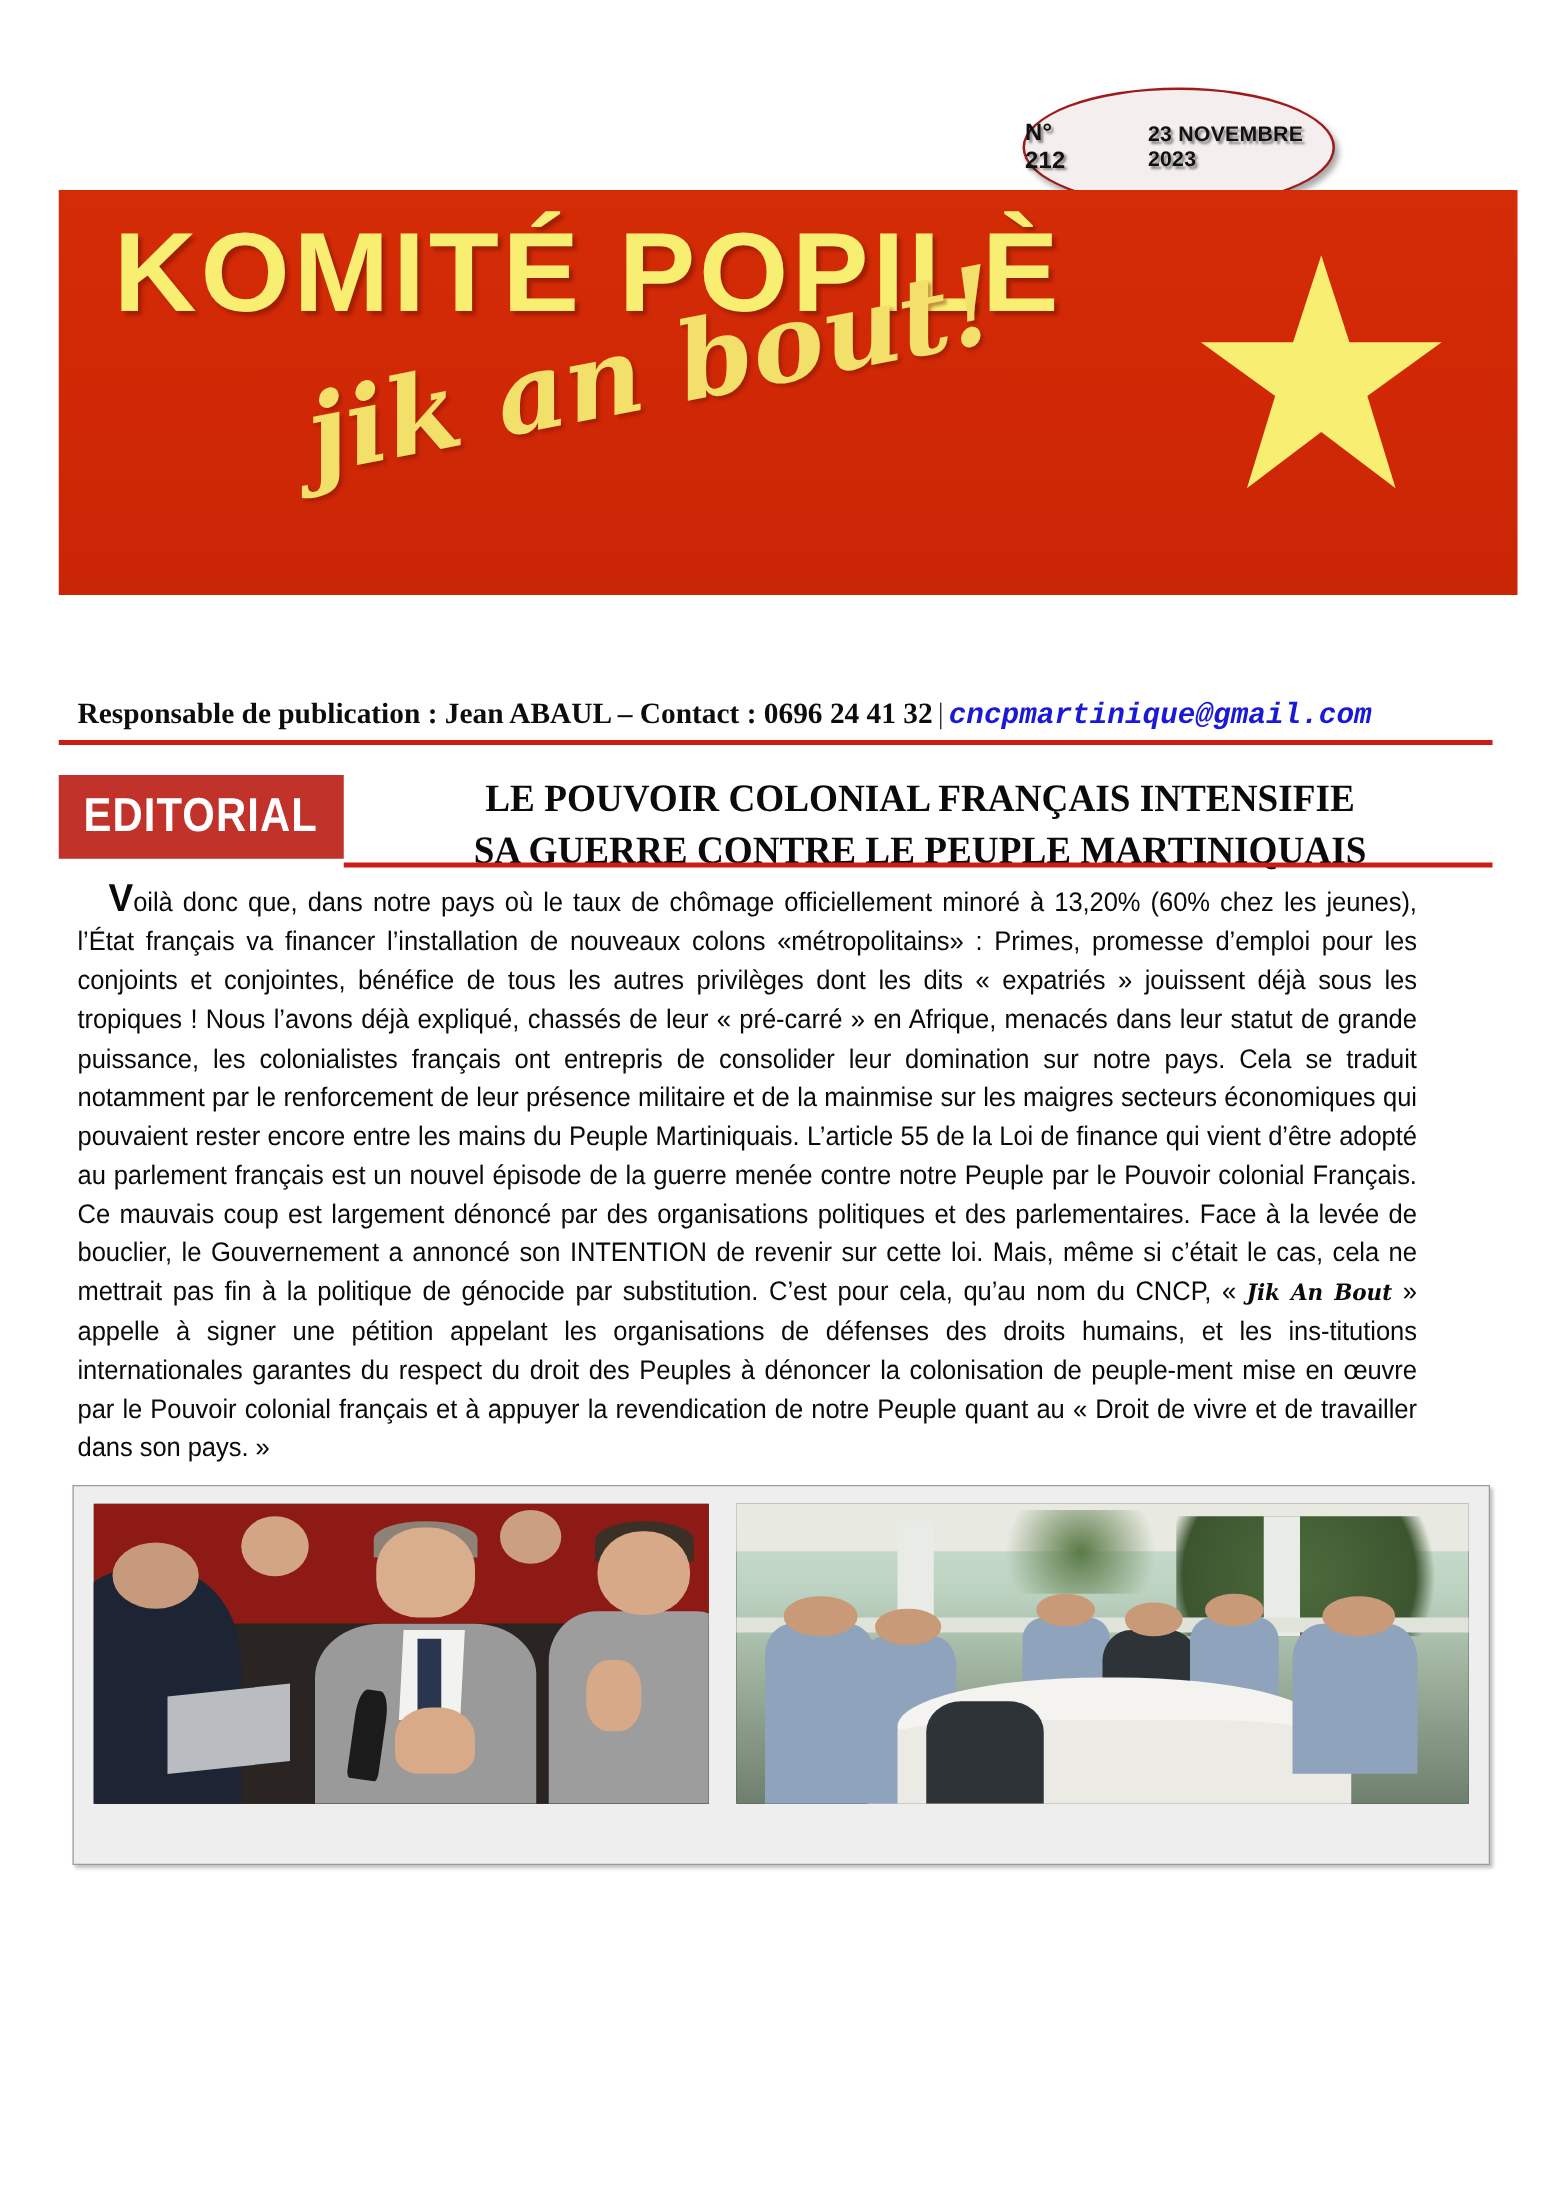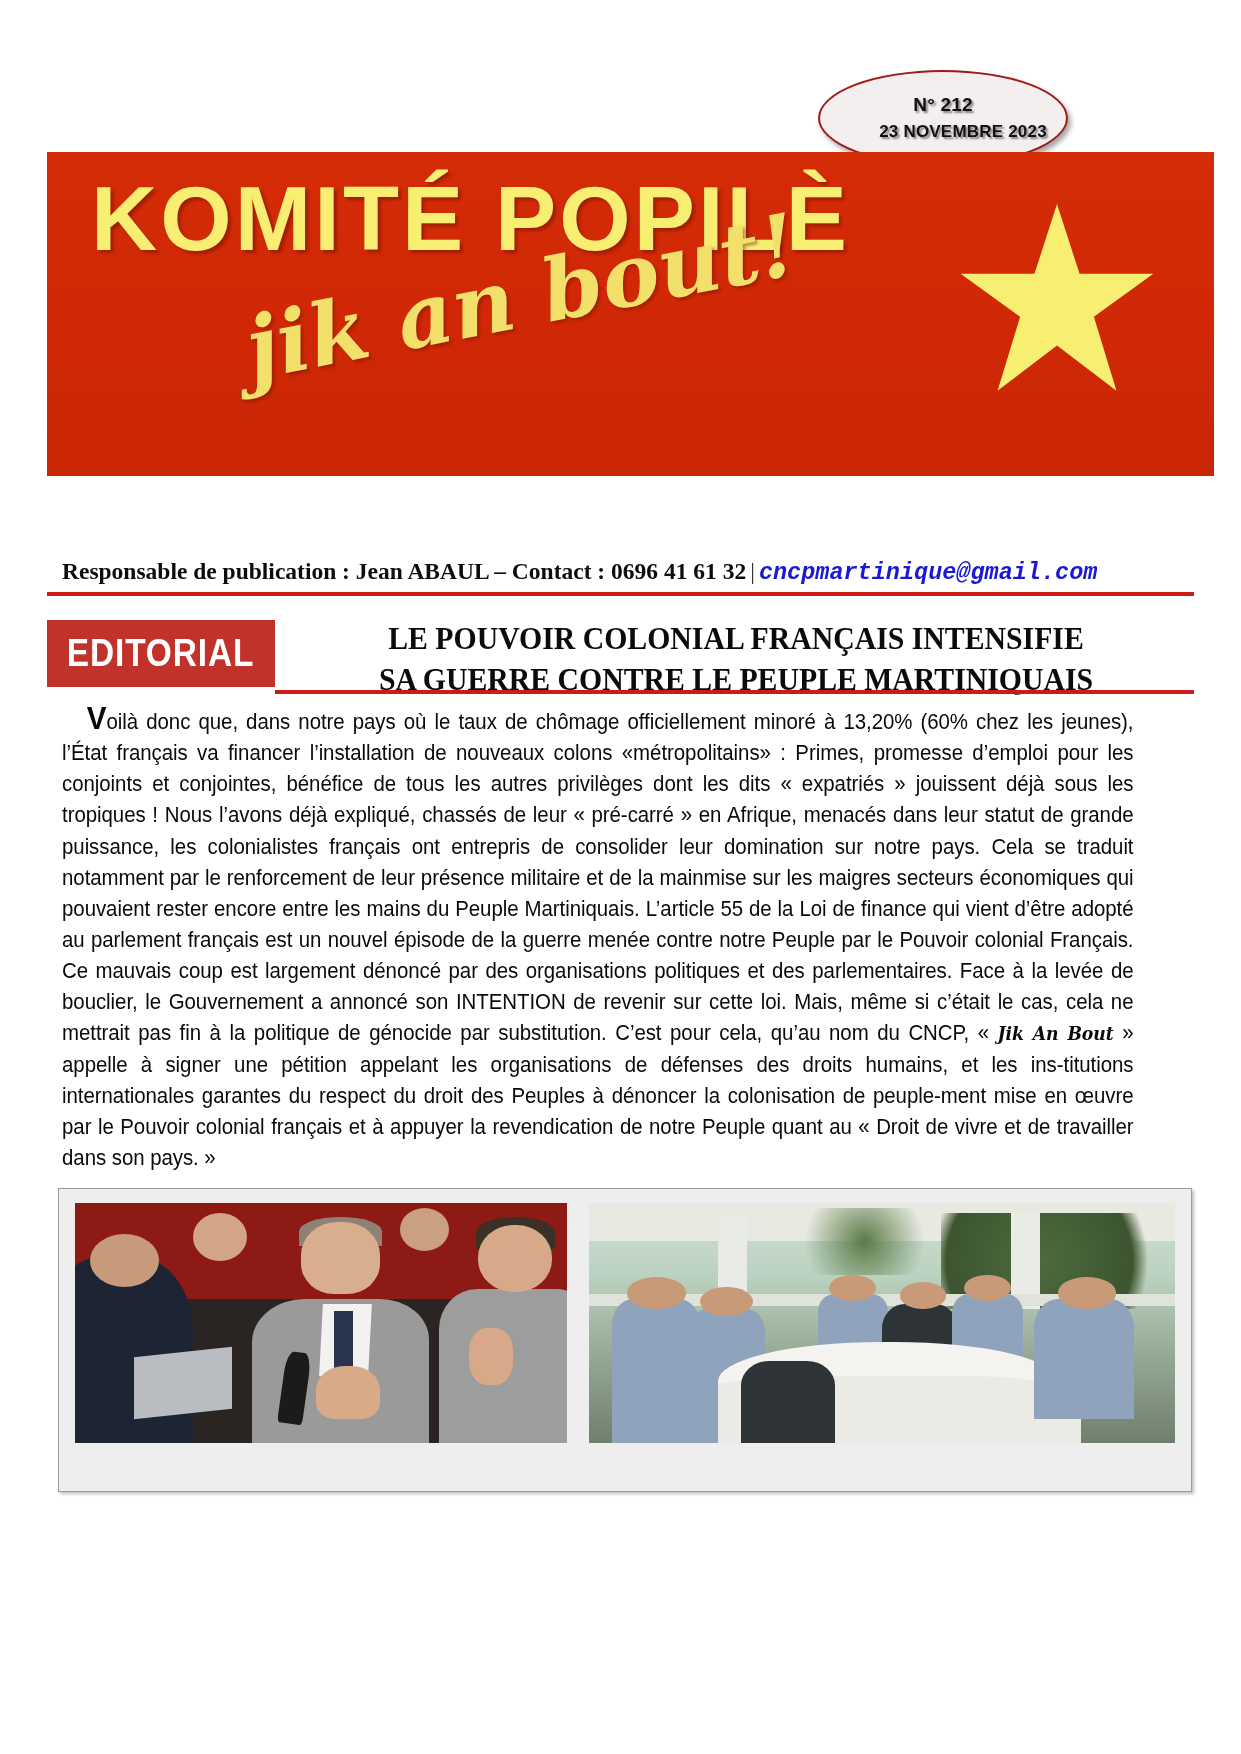--- a/index.html
+++ b/index.html
@@ -27,21 +27,20 @@
     position: absolute;
     left: 818px;
     top: 70px;
     width: 246px;
     height: 92px;
     border: 2.5px solid #9e1b1b;
     border-radius: 50%;
     background: #f4eeee;
     box-shadow: 3px 4px 5px rgba(0,0,0,0.35);
     display: flex;
-    flex-direction: column;
     align-items: center;
     justify-content: center;
     gap: 6px;
   }
   .issue-badge .line {
     font-family: "Liberation Sans", sans-serif;
     font-weight: bold;
     color: #111111;
     letter-spacing: 0.2px;
     text-shadow: 2px 2px 2px rgba(0,0,0,0.45);
@@ -268,21 +267,21 @@
 
   <div class="masthead">
     <div class="masthead-title">KOMITÉ POPILÈ</div>
     <div class="masthead-sub">jik an bout!</div>
     <svg class="masthead-star" viewBox="0 0 100 100">
       <polygon points="50,2 61,36 97,36 68,57 79,93 50,71 21,93 32,57 3,36 39,36" fill="currentColor"></polygon>
     </svg>
   </div>
 
   <div class="contact-line">
-    <span>Responsable de publication : Jean ABAUL – Contact : 0696 41 61 32</span><span class="sep">|</span><span class="contact-email">cncpmartinique@gmail.com</span>
+    <span>Responsable de publication : Jean ABAUL – Contact : 0696 24 41 32</span><span class="sep">|</span><span class="contact-email">cncpmartinique@gmail.com</span>
   </div>
   <div class="rule-red"></div>
 
   <div class="editorial-badge">
     <span>EDITORIAL</span>
   </div>
   <div class="editorial-title">
     <div>LE POUVOIR COLONIAL FRANÇAIS INTENSIFIE</div>
     <div>SA GUERRE CONTRE LE PEUPLE MARTINIQUAIS</div>
   </div>

